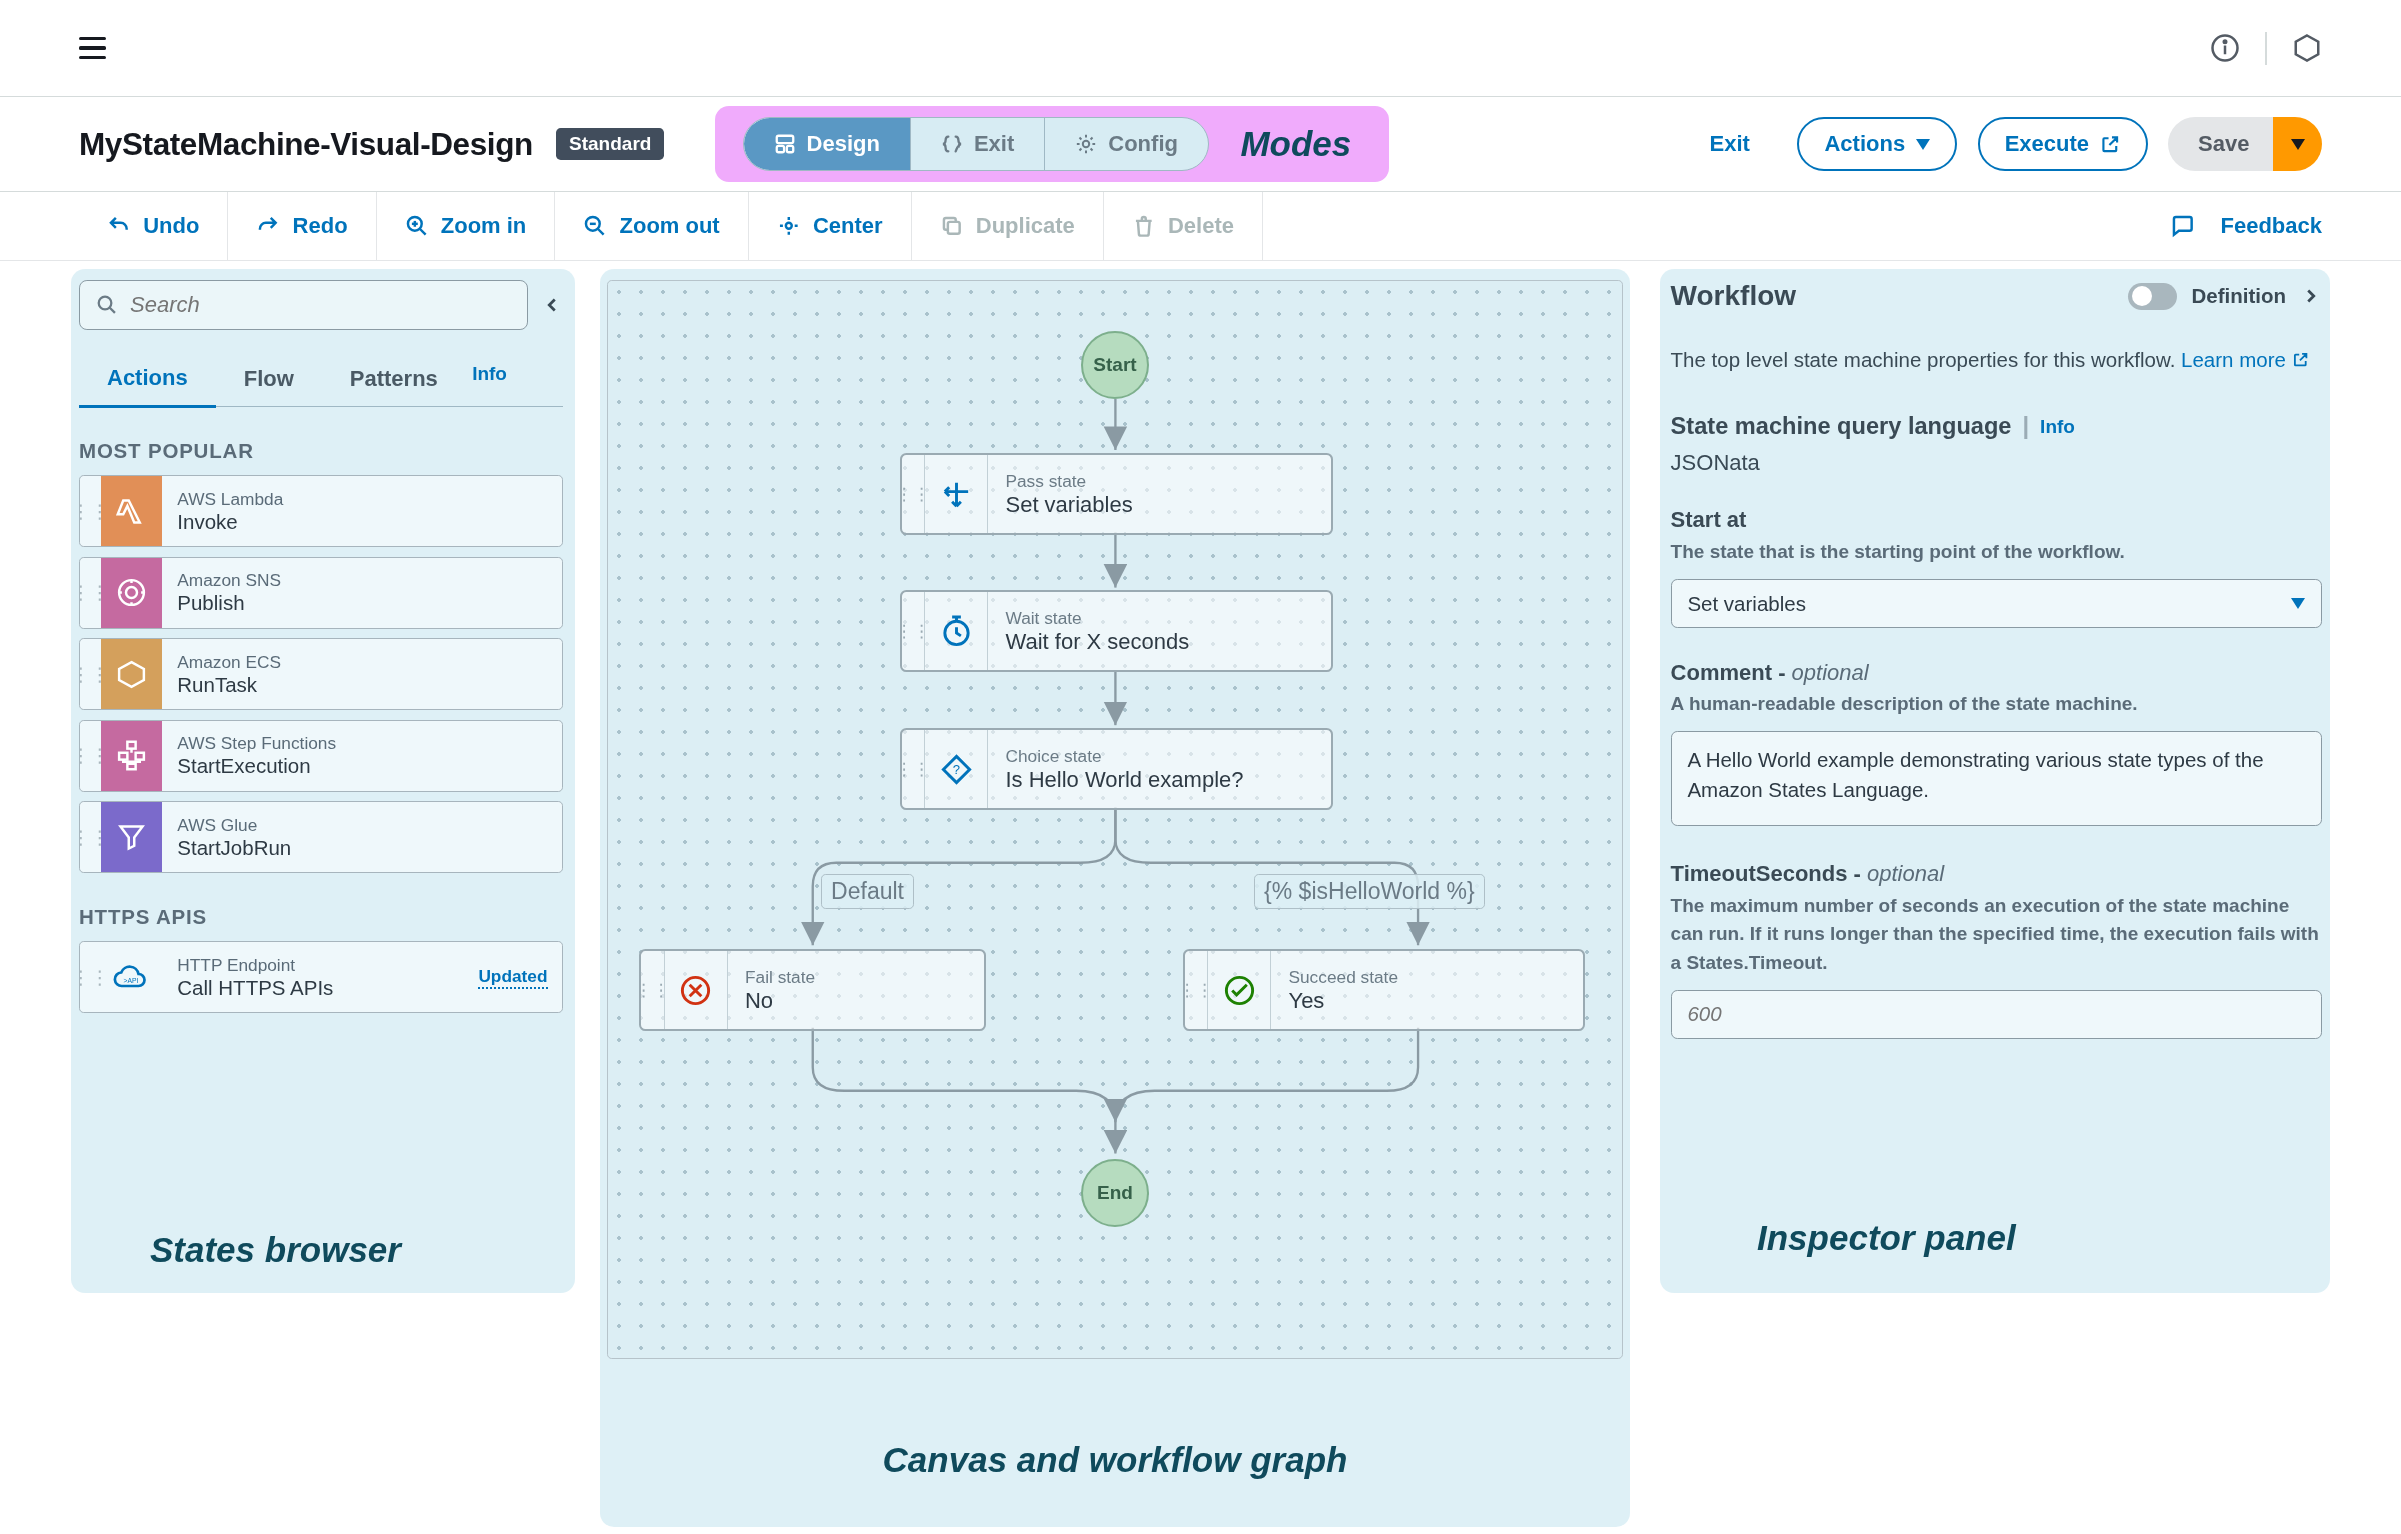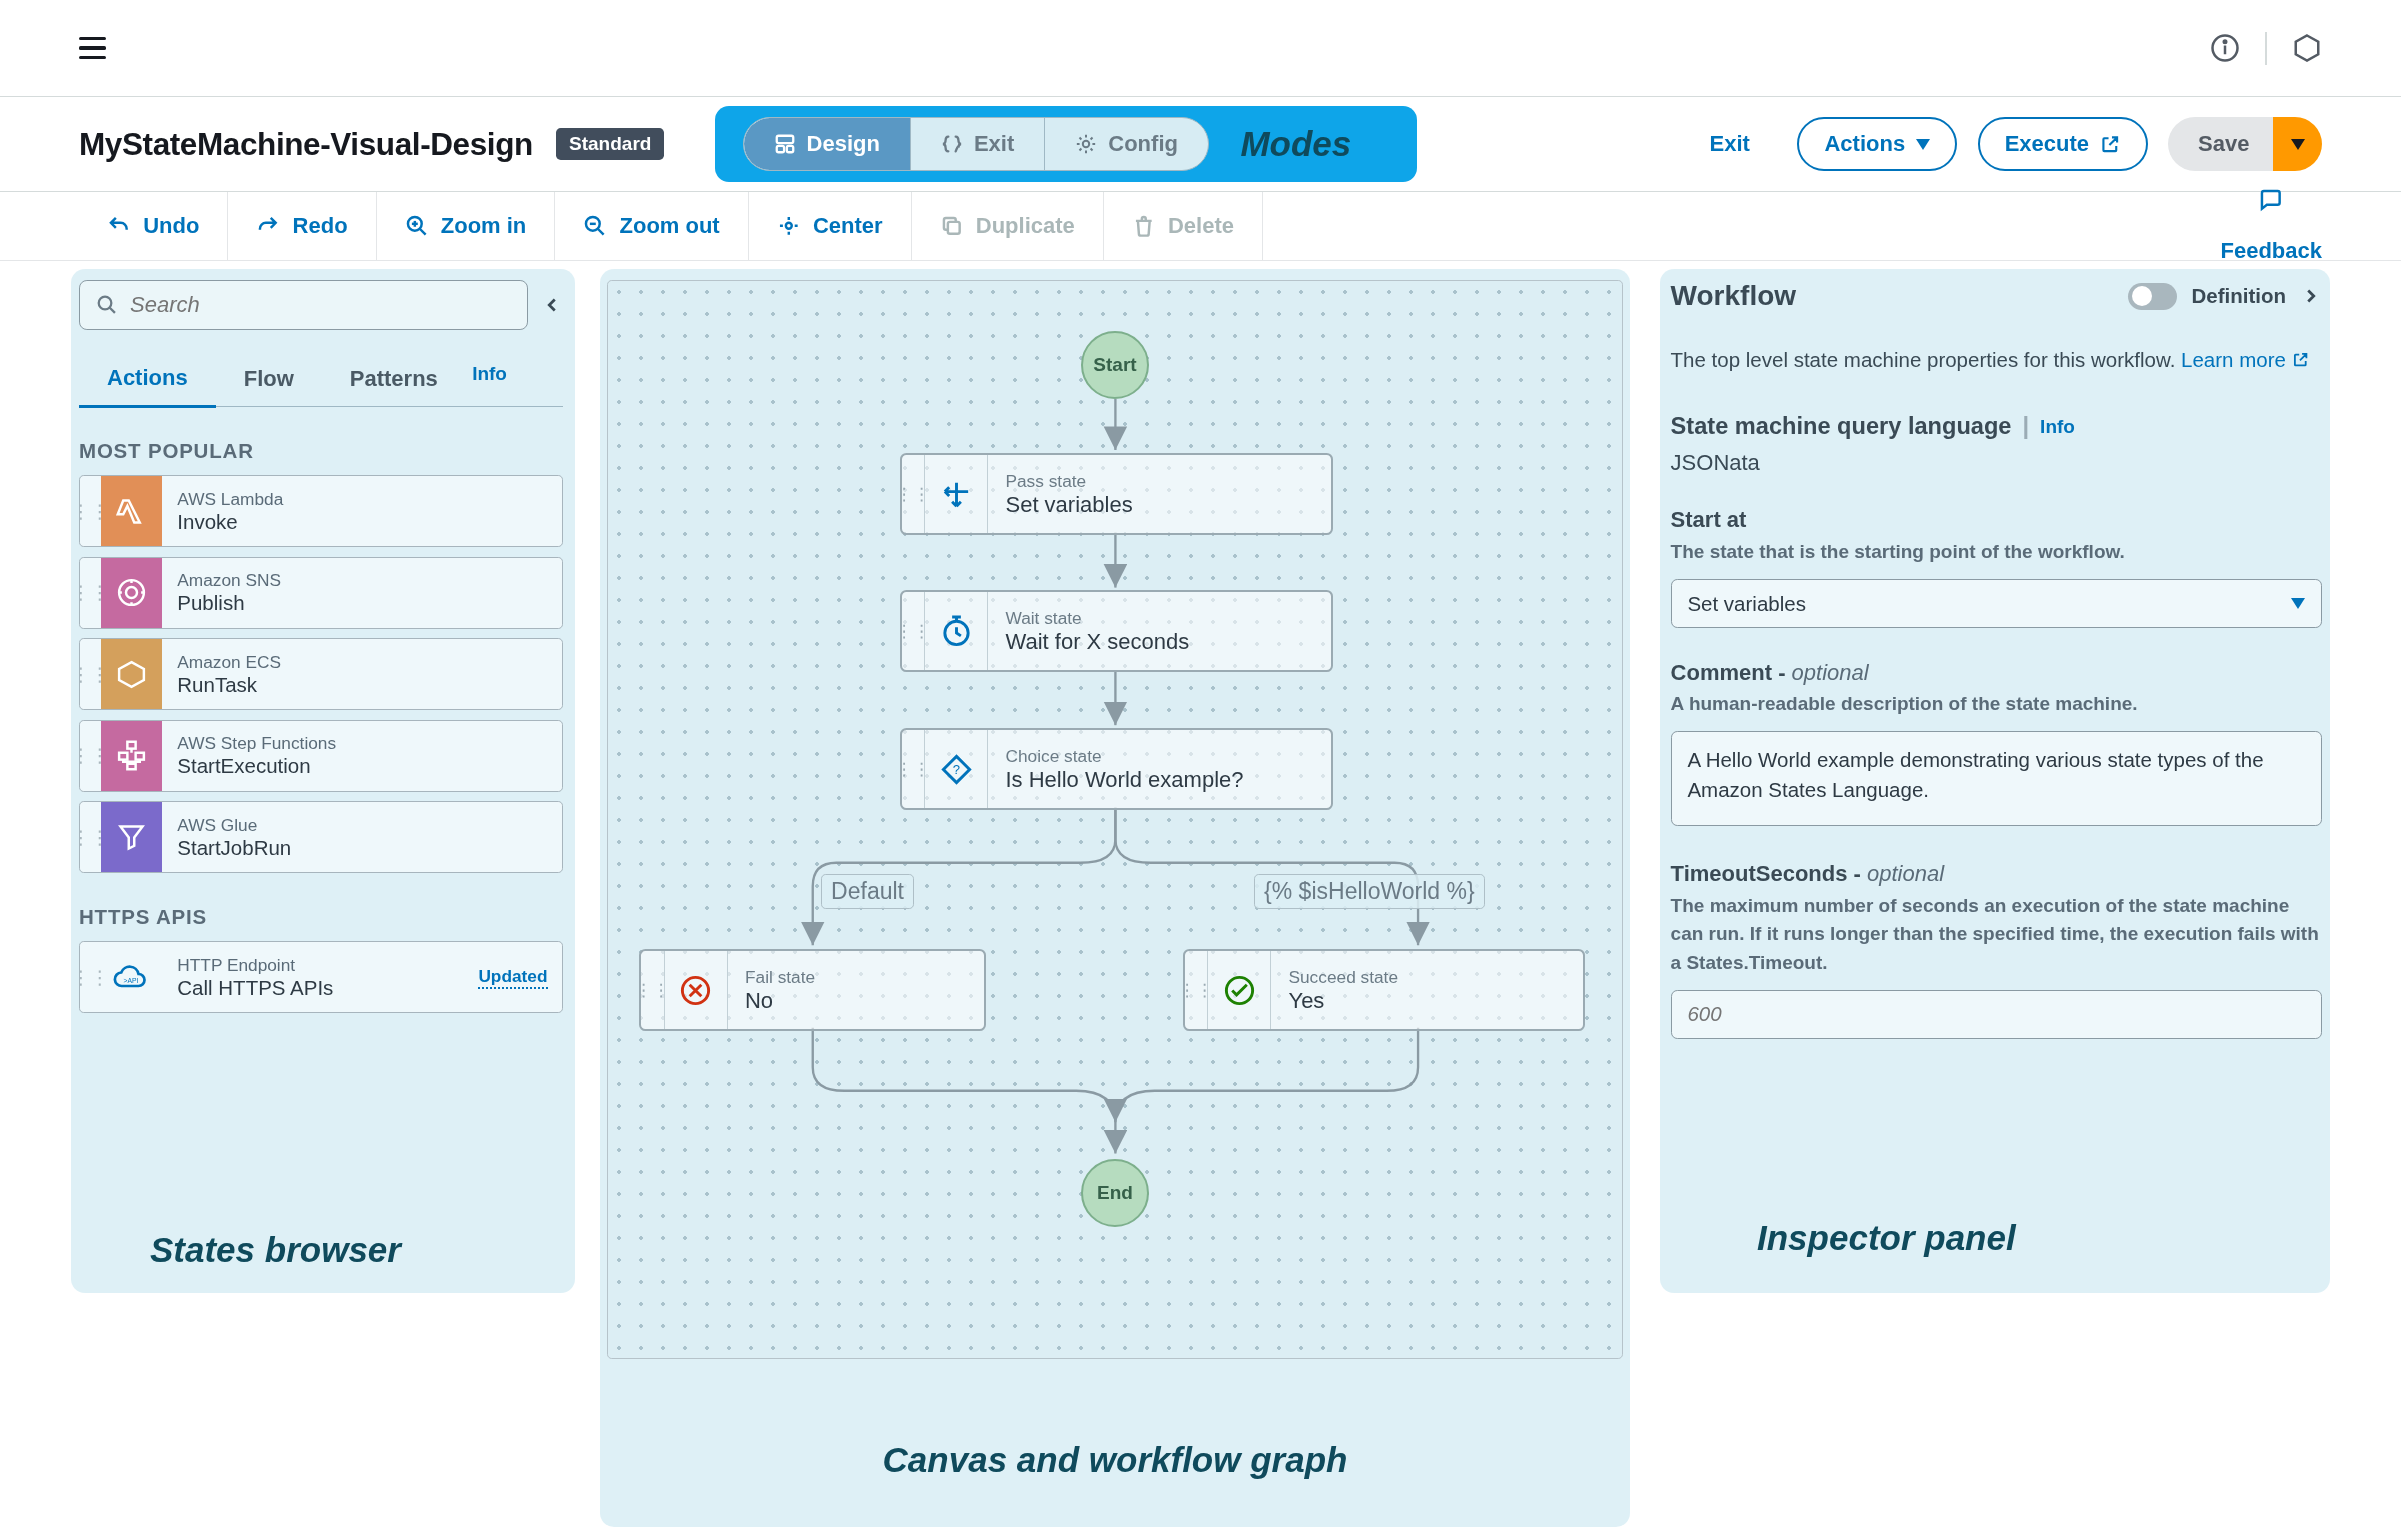--- a/index.html
+++ b/index.html
@@ -41,23 +41,23 @@
     color: #fff;
     border-radius: 4.7px;
     padding: 4.7px 12.6px 5.5px;
     font-size: 19px;
     font-weight: 600;
   }
   .modes-wrap {
     display: flex;
     align-items: center;
     gap: 31.5px;
-    background: #0ea5e9;
+    background: #f0abfc;
     border-radius: 14px;
-    padding: 11px 66px 11px 28px;
+    padding: 11px 38px 11px 28px;
     margin-left: 27px;
   }
   .mode-tabs {
     display: flex;
     border: 1.6px solid #9fb8c4;
     border-radius: 39px;
     overflow: hidden;
     background: #d7ecf3;
     height: 54px;
   }
@@ -117,21 +117,21 @@
     display: flex; align-items: center; gap: 12.6px;
     padding: 0 28px;
     height: 100%;
     font-size: 22px; font-weight: 700;
     color: #0073bb;
     cursor: pointer;
     border-right: 1.6px solid #e4e6e8;
   }
   .tool-btn.disabled { color: #aab7b8; }
   .tool-spacer { flex: 1; }
-  .tool-right { display: flex; align-items: center; gap: 26px; font-size: 22px; font-weight: 700; color: #0073bb; cursor: pointer; flex-direction: column; }
+  .tool-right { display: flex; align-items: center; gap: 26px; font-size: 22px; font-weight: 700; color: #0073bb; cursor: pointer; }
   
   .main {
     display: flex;
     height: calc(100% - 97px - 95px - 69px);
     position: relative;
   }
   .panel-overlay {
     position: absolute;
     background: #c2e4ef;
     border-radius: 14px;

